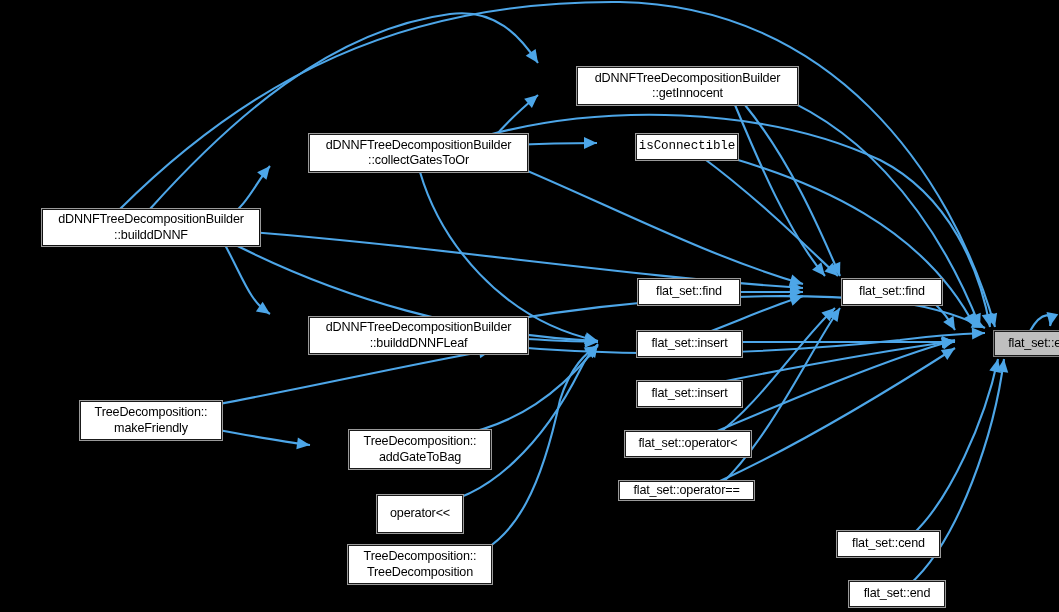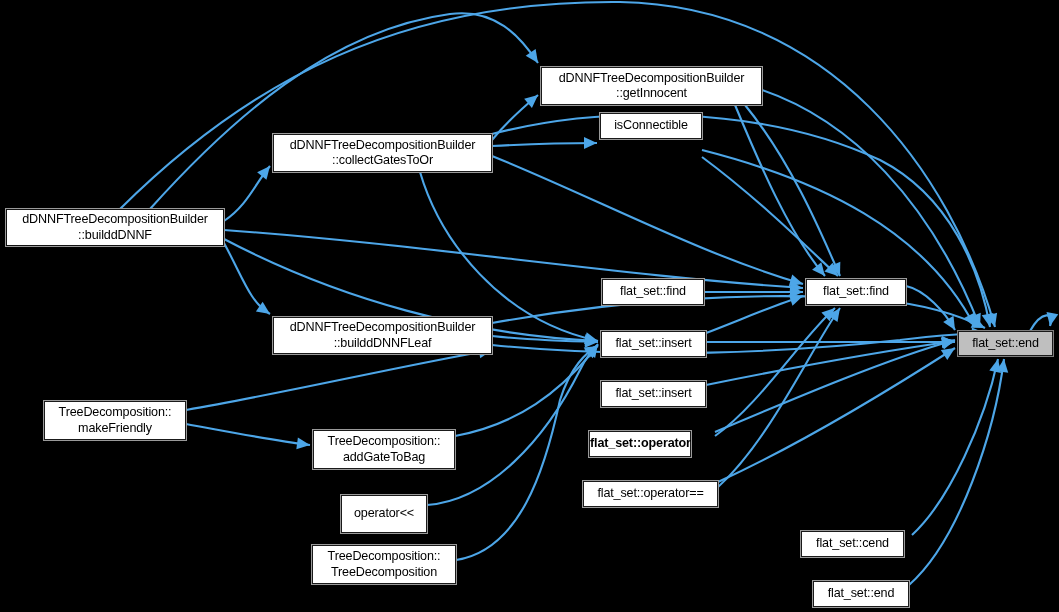--- a/index.html
+++ b/index.html
@@ -41,20 +41,21 @@
     display: flex;
     align-items: center;
     justify-content: center;
     text-align: center;
     color: #000000;
     font-size: 12.6px;
     line-height: 15.5px;
     letter-spacing: -0.15px;
     white-space: pre-line;
     z-index: 5;
+    margin-left: 36px;
   }
   .node.focus {
     background: #bfbfbf;
     border: 1px solid #1a1a1a;
     outline: 1px solid #7d7d7d;
   }
   .node.entry {
     border: 1.6px solid #111111;
   }
   .node-label {
@@ -142,33 +143,33 @@
       <path d="M 1030,331 C 1042,310 1055,312 1050,326" class="edge-path"></path>
       <polygon points="0,0 -13,-6 -13,6" class="arrow-head" transform="translate(1050,326) rotate(100.54548370434745)"></polygon>
     </svg>
   <div id="node-layer">
       <div class="node entry" style="left: 6px; top: 209px; width: 218px; height: 37px;"><span class="node-label">dDNNFTreeDecompositionBuilder
 ::builddDNNF</span></div>
       <div class="node" style="left: 273px; top: 134px; width: 219px; height: 38px;"><span class="node-label">dDNNFTreeDecompositionBuilder
 ::collectGatesToOr</span></div>
       <div class="node" style="left: 541px; top: 67px; width: 221px; height: 38px;"><span class="node-label">dDNNFTreeDecompositionBuilder
 ::getInnocent</span></div>
-      <div class="node" style="left: 600px; top: 113px; width: 102px; height: 26px;"><span class="node-label">isConnectible</span></div>
+      <div class="node" style="left: 600px; top: 134px; width: 102px; height: 26px; font-family: Liberation Mono, monospace;"><span class="node-label">isConnectible</span></div>
       <div class="node" style="left: 273px; top: 317px; width: 219px; height: 37px;"><span class="node-label">dDNNFTreeDecompositionBuilder
 ::builddDNNFLeaf</span></div>
       <div class="node" style="left: 44px; top: 401px; width: 142px; height: 39px;"><span class="node-label">TreeDecomposition::
 makeFriendly</span></div>
       <div class="node" style="left: 313px; top: 430px; width: 142px; height: 39px;"><span class="node-label">TreeDecomposition::
 addGateToBag</span></div>
       <div class="node" style="left: 341px; top: 495px; width: 86px; height: 38px;"><span class="node-label">operator&lt;&lt;</span></div>
       <div class="node" style="left: 312px; top: 545px; width: 144px; height: 39px;"><span class="node-label">TreeDecomposition::
 TreeDecomposition</span></div>
       <div class="node" style="left: 602px; top: 279px; width: 102px; height: 26px;"><span class="node-label">flat_set::find</span></div>
       <div class="node" style="left: 601px; top: 331px; width: 105px; height: 26px;"><span class="node-label">flat_set::insert</span></div>
       <div class="node" style="left: 601px; top: 381px; width: 105px; height: 26px;"><span class="node-label">flat_set::insert</span></div>
-      <div class="node" style="left: 589px; top: 431px; width: 102px; height: 26px; font-weight: bold;"><span class="node-label">flat_set::operator&lt;</span></div>
-      <div class="node" style="left: 583px; top: 481px; width: 135px; height: 26px;"><span class="node-label">flat_set::operator==</span></div>
+      <div class="node" style="left: 589px; top: 431px; width: 126px; height: 26px;"><span class="node-label">flat_set::operator&lt;</span></div>
+      <div class="node" style="left: 583px; top: 481px; width: 135px; height: 19px;"><span class="node-label">flat_set::operator==</span></div>
       <div class="node" style="left: 806px; top: 279px; width: 100px; height: 26px;"><span class="node-label">flat_set::find</span></div>
       <div class="node" style="left: 801px; top: 531px; width: 103px; height: 26px;"><span class="node-label">flat_set::cend</span></div>
       <div class="node" style="left: 813px; top: 581px; width: 96px; height: 26px;"><span class="node-label">flat_set::end</span></div>
       <div class="node focus" style="left: 958px; top: 331px; width: 95px; height: 25px;"><span class="node-label">flat_set::end</span></div>
     </div>
 </div>
 
 </body></html>

